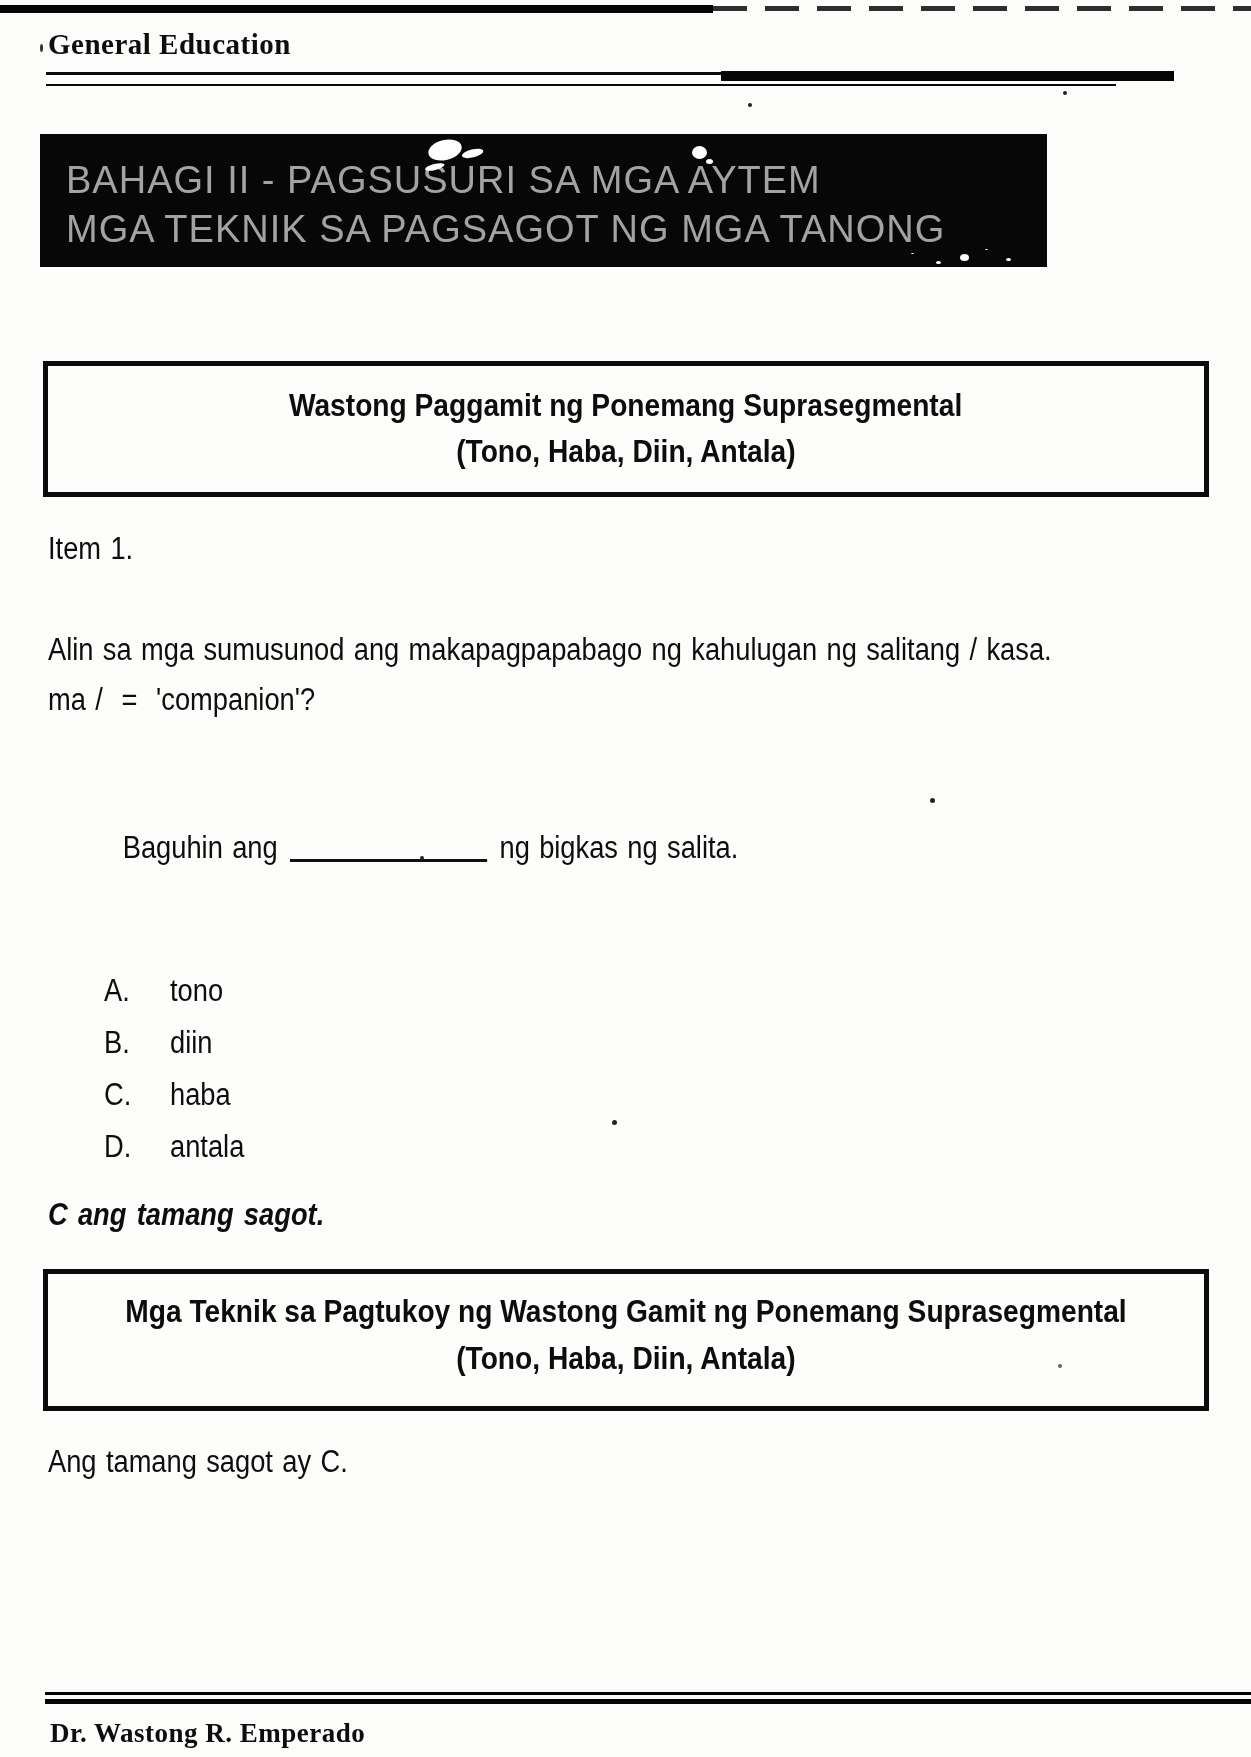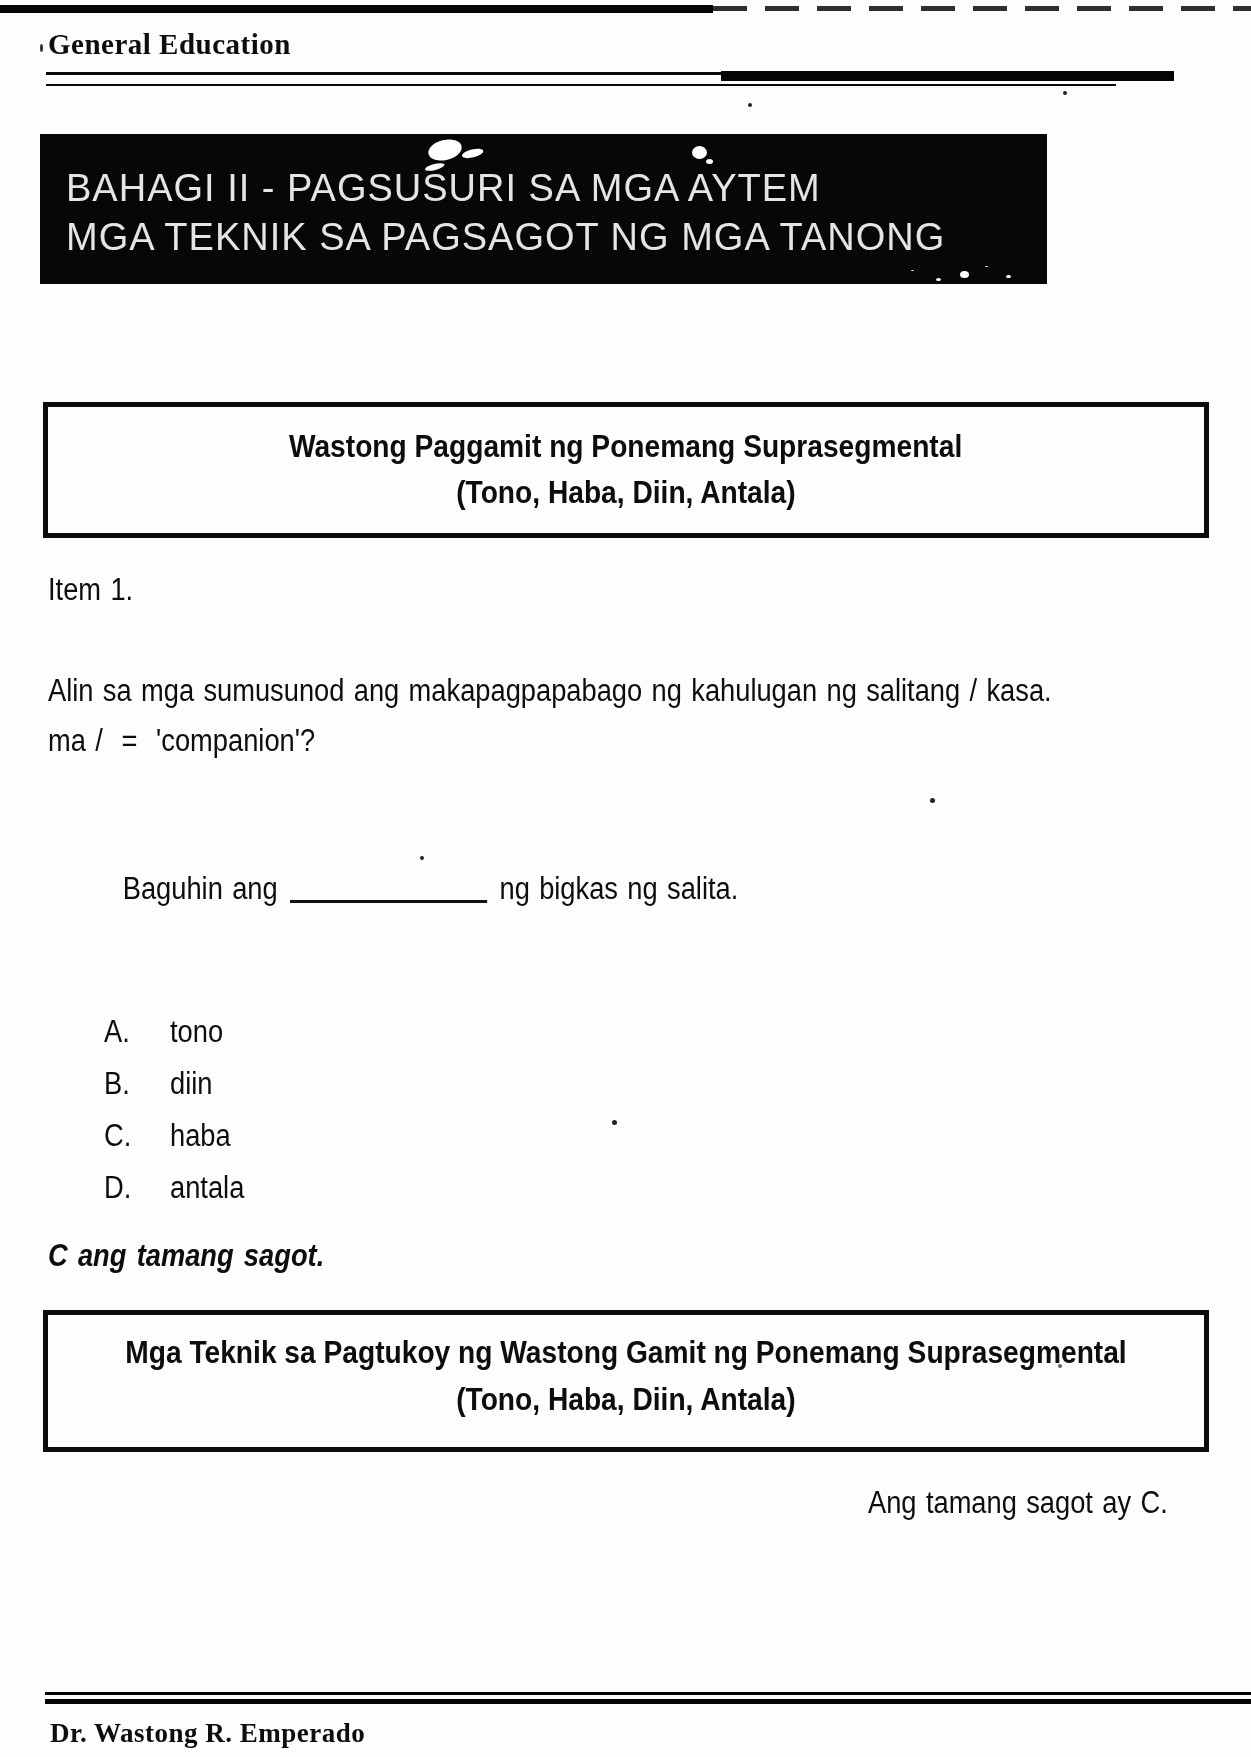--- a/index.html
+++ b/index.html
@@ -18,49 +18,49 @@
     opacity:.85;}
   
   .content{position:absolute;top:0;left:0;right:0;padding:0 42px 0 46px;box-sizing:border-box;}
   .section-label{margin:28px 0 0 2px;font-family:"Liberation Serif",serif;
     font-weight:bold;font-size:29px;letter-spacing:.5px;}
   .header-rule{position:relative;margin-top:9px;height:14px;}
   .header-rule .dbl{position:absolute;left:0;top:2px;width:92%;height:9px;
     border-top:3px solid #0a0a0a;border-bottom:2px solid #0a0a0a;}
   .header-rule .thick{position:absolute;left:58%;right:3%;top:1px;height:10px;background:#050505;}
   
-  .banner{position:relative;margin:50px 0 0 -6px;width:1007px;height:150px;
-    background:#070707;color:#e5e5e5;box-sizing:border-box;padding:30px 0 0 26px;
+  .banner{position:relative;margin:50px 0 0 -6px;width:1007px;height:133px;
+    background:#070707;color:#a3a3a3;box-sizing:border-box;padding:22px 0 0 26px;
     font-size:38px;line-height:49px;letter-spacing:1px;}
   .speck{position:absolute;background:#fff;border-radius:50%;}
   .sp1{left:388px;top:6px;width:34px;height:20px;transform:rotate(-14deg);
     box-shadow:26px 10px 0 -6px #fff,-14px 14px 0 -7px #fff;}
   .sp2{left:652px;top:12px;width:15px;height:13px;box-shadow:10px 9px 0 -4px #fff;}
   .sp3{right:78px;bottom:6px;width:9px;height:7px;
     box-shadow:-26px 5px 0 -2px #fff,22px -8px 0 -3px #fff,44px 2px 0 -2px #fff,-52px -4px 0 -3px #fff,10px -16px 0 -4px #fff;}
   
   .cond{display:inline-block;transform:scaleX(.88);transform-origin:0 50%;white-space:pre;}
   .cond-c{display:inline-block;transform:scaleX(.88);transform-origin:50% 50%;white-space:pre;}
   
   .tbox{margin-left:-3px;width:1166px;box-sizing:border-box;border:5px solid #0c0c0c;
     text-align:center;font-weight:bold;}
-  .topic-box{margin-top:118px;padding:16px 0 18px;font-size:32px;line-height:46px;}
+  .topic-box{margin-top:94px;padding:16px 0 18px;font-size:32px;line-height:46px;}
   .anno-box{margin-top:34px;padding:14px 0 24px;font-size:32px;line-height:47px;}
   
   .body-line{font-size:31px;word-spacing:2px;}
   .item-label{margin:34px 0 0 2px;line-height:36px;}
   .question{margin:58px 0 0 2px;line-height:50px;}
   .fill-line{margin:48px 0 0 2px;line-height:50px;}
   .blank{display:inline-block;width:224px;height:30px;border-bottom:3px solid #111;
     margin:0 14px -4px 14px;}
   .choices{margin-top:42px;}
   .choice-row{display:flex;margin-left:58px;height:52px;align-items:center;font-size:31px;}
   .choice-letter{width:66px;flex:0 0 66px;}
   .answer-note{margin:22px 0 0 2px;font-weight:bold;font-style:italic;font-size:31px;line-height:40px;word-spacing:3px;}
-  .anno-p1{margin:26px 0 8px 2px;line-height:50px;text-align:right;}
+  .anno-p1{margin:26px 0 8px 2px;line-height:50px;}
   .anno-p2{margin:0 0 0 64px;line-height:50px;word-spacing:4px;}
   
   .footer{position:absolute;left:0;right:0;top:1692px;}
   .footer-rule{margin-left:45px;height:4px;border-top:3px solid #050505;border-bottom:5px solid #050505;}
   .footer-author{margin:14px 0 0 50px;font-family:"Liberation Serif",serif;
     font-weight:bold;font-size:27px;letter-spacing:.5px;}
   
   .dot{position:absolute;background:#222;border-radius:50%;}
   .d1{left:930px;top:798px;width:5px;height:5px;}
   .d2{left:612px;top:1120px;width:5px;height:5px;}

